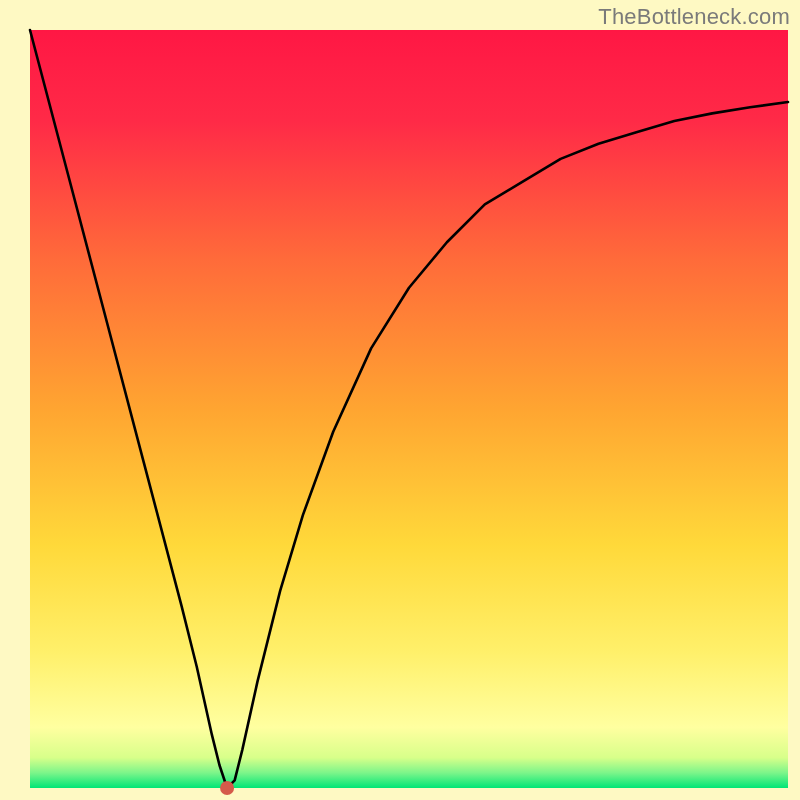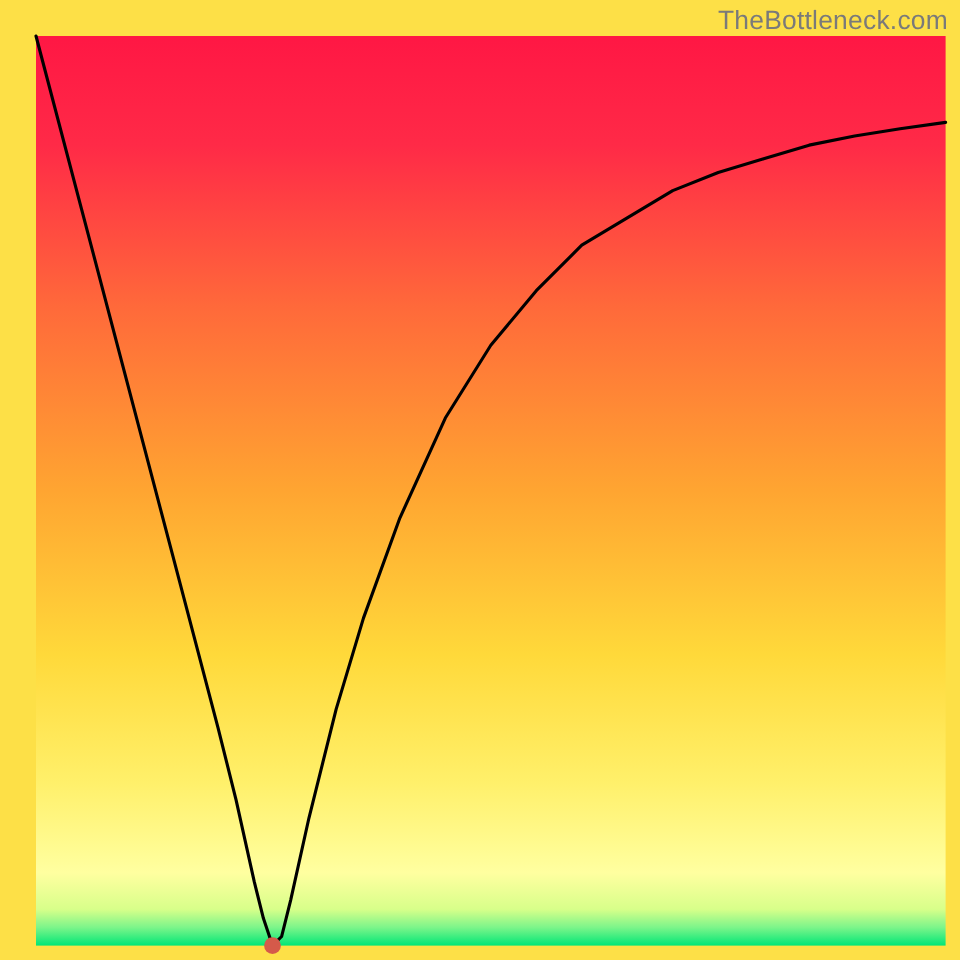--- a/index.html
+++ b/index.html
@@ -8,21 +8,21 @@
     width: 800px;
     height: 800px;
     overflow: hidden;
     background: #000;
     font-family: Arial, Helvetica, sans-serif;
   }
   .frame {
     position: relative;
     width: 800px;
     height: 800px;
-    background: #fde047;
+    background: #fef9c3;
   }
   .watermark {
     position: absolute;
     top: 4px;
     right: 10px;
     color: #7a7a7a;
     font-size: 22px;
     font-weight: 500;
     letter-spacing: 0.2px;
     user-select: none;

